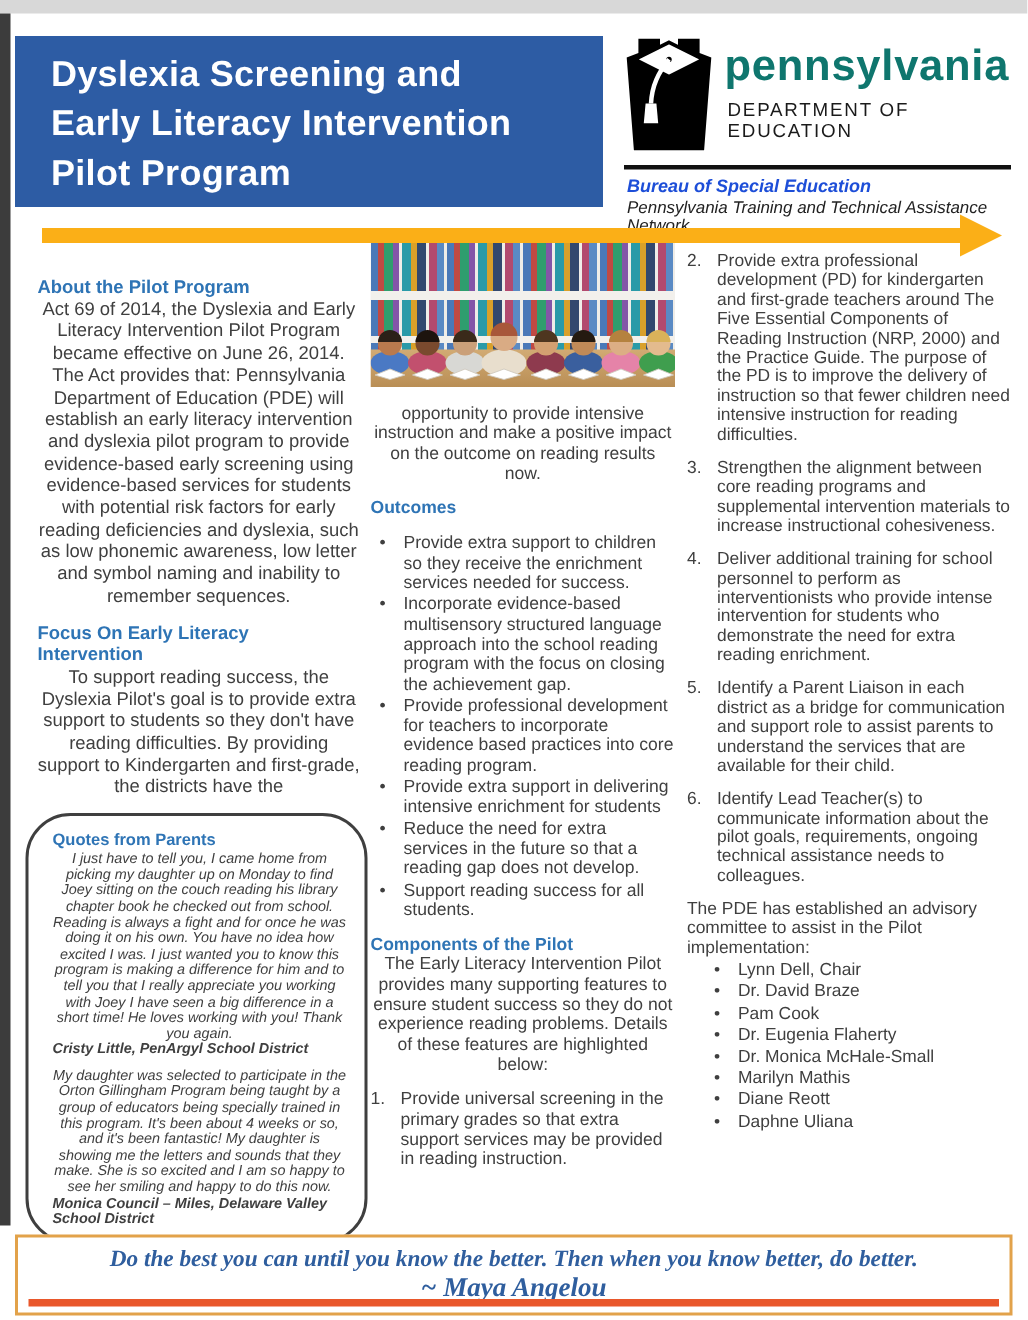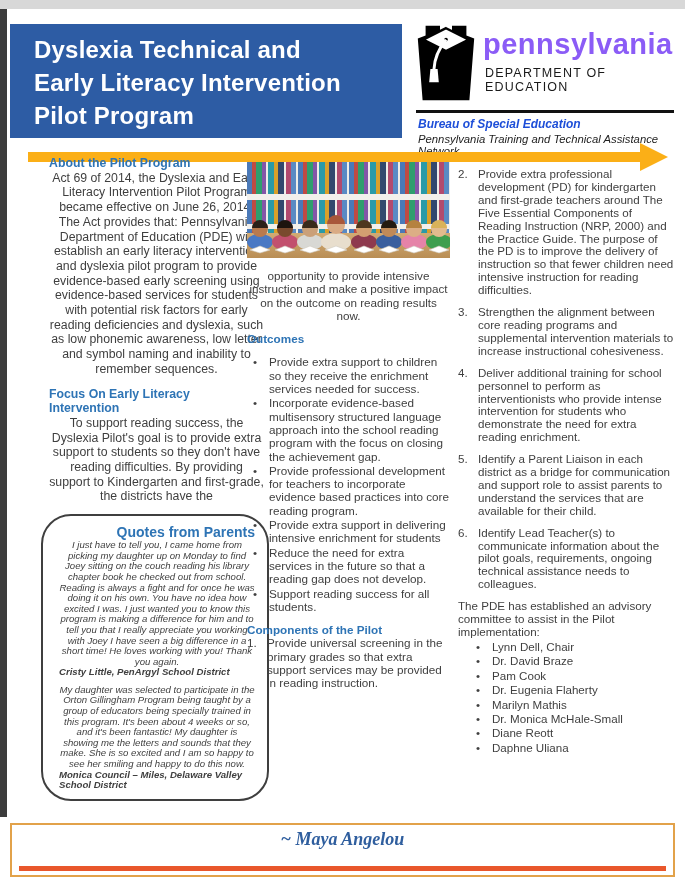--- a/index.html
+++ b/index.html
@@ -9,36 +9,36 @@
   .top-strip { position:absolute; left:0; top:0; width:685px; height:9px; background:#d8d8d8; }
   .left-bar { position:absolute; left:0; top:9px; width:7px; height:808px; background:#3c3c3c; }
 
   
   .title-box { position:absolute; left:10px; top:24px; width:392px; height:114px;
                background:#2d5ca4; color:#fff; padding:9px 0 0 24px; }
   .title-box .line { font-size:24px; font-weight:bold; line-height:33px; letter-spacing:0.2px; }
 
   .logo-block { position:absolute; left:416px; top:20px; width:260px; height:130px; color:#111; }
   .keystone { position:absolute; left:0; top:0; }
-  .pa-name { position:absolute; left:67px; top:8px; font-size:29px; font-weight:bold; letter-spacing:0.5px; color:#8b5cf6; }
+  .pa-name { position:absolute; left:67px; top:8px; font-size:29px; font-weight:bold; letter-spacing:0.5px; color:#0f766e; }
   .pa-dept { position:absolute; left:69px; top:46px; font-size:12.5px; letter-spacing:1.2px; color:#1a1a1a; }
   .logo-divider { position:absolute; left:0; top:90px; width:258px; height:3px; background:#111; }
   .pa-bureau { position:absolute; left:2px; top:97px; font-size:12px; font-weight:bold; font-style:italic; color:#1d4ed8; }
   .pa-network { position:absolute; left:2px; top:113px; font-size:11.3px; font-style:italic; color:#222; }
 
   
   .arrow { position:absolute; left:28px; top:143px; width:640px; height:28px; }
   .arrow .shaft { position:absolute; left:0; top:9px; width:612px; height:10px; background:#fbaf17; }
   .arrow .head { position:absolute; right:0; top:0; width:0; height:0;
                  border-top:14px solid transparent; border-bottom:14px solid transparent;
                  border-left:28px solid #fbaf17; }
 
   
   .col { position:absolute; color:#3f3f3f; }
-  .col1 { left:25px; top:156px; width:215px; font-size:12.3px; line-height:14.7px;margin-left:24px; }
+  .col1 { left:25px; top:184px; width:215px; font-size:12.3px; line-height:14.7px; }
   .col2 { left:247px; top:162px; width:203px; font-size:11.7px; line-height:13.3px; }
   .col3 { left:458px; top:168px; width:216px; font-size:11.6px; line-height:12.9px; }
 
   .h-blue { color:#2e74b5; font-weight:bold; }
   .h-gray { color:#595959; font-weight:bold; }
   .col p { margin-bottom:10px;text-align:center; }
   .col .heading { margin-bottom:0; }
 
   
   .photo { position:relative; width:203px; height:96px; margin-bottom:11px; overflow:hidden; }
@@ -64,21 +64,21 @@
 
   
   .num-item { display:flex; margin-bottom:9px; }
   .num-item .num { width:20px; flex:0 0 20px; }
   .num-item .txt { flex:1; }
 
   
   .quotes-box { margin-top:8px; width:228px; margin-left:-8px; border:2px solid #3f3f3f;
                 border-radius:30px; padding:9px 12px 8px 16px;
                 font-size:9.6px; line-height:10.6px; }
-  .quotes-box .qh { font-size:14px; line-height:14px; margin-bottom:1px;text-align:right; }
+  .quotes-box .qh { font-size:11px; line-height:14px; margin-bottom:1px; }
   .quotes-box .quote { font-style:italic; margin-bottom:0; }
   .quotes-box .attr { font-style:italic; font-weight:bold; margin-bottom:7px; }
   .quotes-box .attr:last-child { margin-bottom:0; }
 
   
   .footer-box { position:absolute; left:10px; top:823px; width:665px; height:54px;
                 border:2px solid #e2a24a; background:#fff; text-align:center;
                 font-family:"Liberation Serif", serif; font-style:italic; font-weight:bold;
                 color:#2f5e9e; padding-top:5px; }
   .footer-box .fq1 { font-size:15.5px; line-height:19px; }
@@ -87,21 +87,21 @@
 </style>
 </head>
 <body>
 
 <div class="page">
 
   <div class="top-strip"></div>
   <div class="left-bar"></div>
 
   <div class="title-box">
-    <div class="line">Dyslexia Technical and</div>
+    <div class="line">Dyslexia Screening and</div>
     <div class="line">Early Literacy Intervention</div>
     <div class="line">Pilot Program</div>
   </div>
 
   <div class="logo-block">
     <svg class="keystone" width="60" height="86" viewBox="0 0 100 140">
       <path d="M16 8 L40 8 L40 18 L60 18 L60 8 L84 8 L84 24 L97 29 L89 132 L11 132 L3 29 L16 24 Z" fill="#000"></path>
       <polygon points="50,12 88,31 50,50 12,31" fill="#fff" stroke="#000" stroke-width="4"></polygon>
       <circle cx="50" cy="31" r="3" fill="#000"></circle>
       <path d="M50 31 C 38 46 31 60 30 80" stroke="#fff" stroke-width="5" fill="none"></path>
@@ -198,20 +198,21 @@
     <div class="h-blue heading" style="margin-bottom:10px;">Outcomes</div>
     <ul class="bullets">
       <li>Provide extra support to children so they receive the enrichment services needed for success.</li>
       <li>Incorporate evidence-based multisensory structured language approach into the school reading program with the focus on closing the achievement gap.</li>
       <li>Provide professional development for teachers to incorporate evidence based practices into core reading program.</li>
       <li>Provide extra support in delivering intensive enrichment for students</li>
       <li>Reduce the need for extra services in the future so that a reading gap does not develop.</li>
       <li>Support reading success for all students.</li>
     </ul>
     <div class="h-blue heading">Components of the Pilot</div>
+    <p>The Early Literacy Intervention Pilot provides many supporting features to ensure student success so they do not experience reading problems. Details of these features are highlighted below:</p>
     <div class="num-item">
       <span class="num">1.</span>
       <span class="txt">Provide universal screening in the primary grades so that extra support services may be provided in reading instruction.</span>
     </div>
   </div>
 
   <div class="col col3">
     <div class="num-item">
       <span class="num">2.</span>
       <span class="txt">Provide extra professional development (PD) for kindergarten and first-grade teachers around The Five Essential Components of Reading Instruction (NRP, 2000) and the Practice Guide. The purpose of the PD is to improve the delivery of instruction so that fewer children need intensive instruction for reading difficulties.</span>
@@ -231,25 +232,26 @@
     <div class="num-item">
       <span class="num">6.</span>
       <span class="txt">Identify Lead Teacher(s) to communicate information about the pilot goals, requirements, ongoing technical assistance needs to colleagues.</span>
     </div>
     <div>The PDE has established an advisory committee to assist in the Pilot implementation:</div>
     <ul class="names">
       <li>Lynn Dell, Chair</li>
       <li>Dr. David Braze</li>
       <li>Pam Cook</li>
       <li>Dr. Eugenia Flaherty</li>
+      <li>Dr. Monica McHale-Small</li>
       <li>Marilyn Mathis</li>
-      <li>Dr. Monica McHale-Small</li>
       <li>Diane Reott</li>
       <li>Daphne Uliana</li>
     </ul>
   </div>
 
   <div class="footer-box">
+    <div class="fq1">Do the best you can until you know the better. Then when you know better, do better.</div>
     <div class="fq2">~ Maya Angelou</div>
     <div class="footer-rule"></div>
   </div>
 
 </div>
 
 </body></html>

